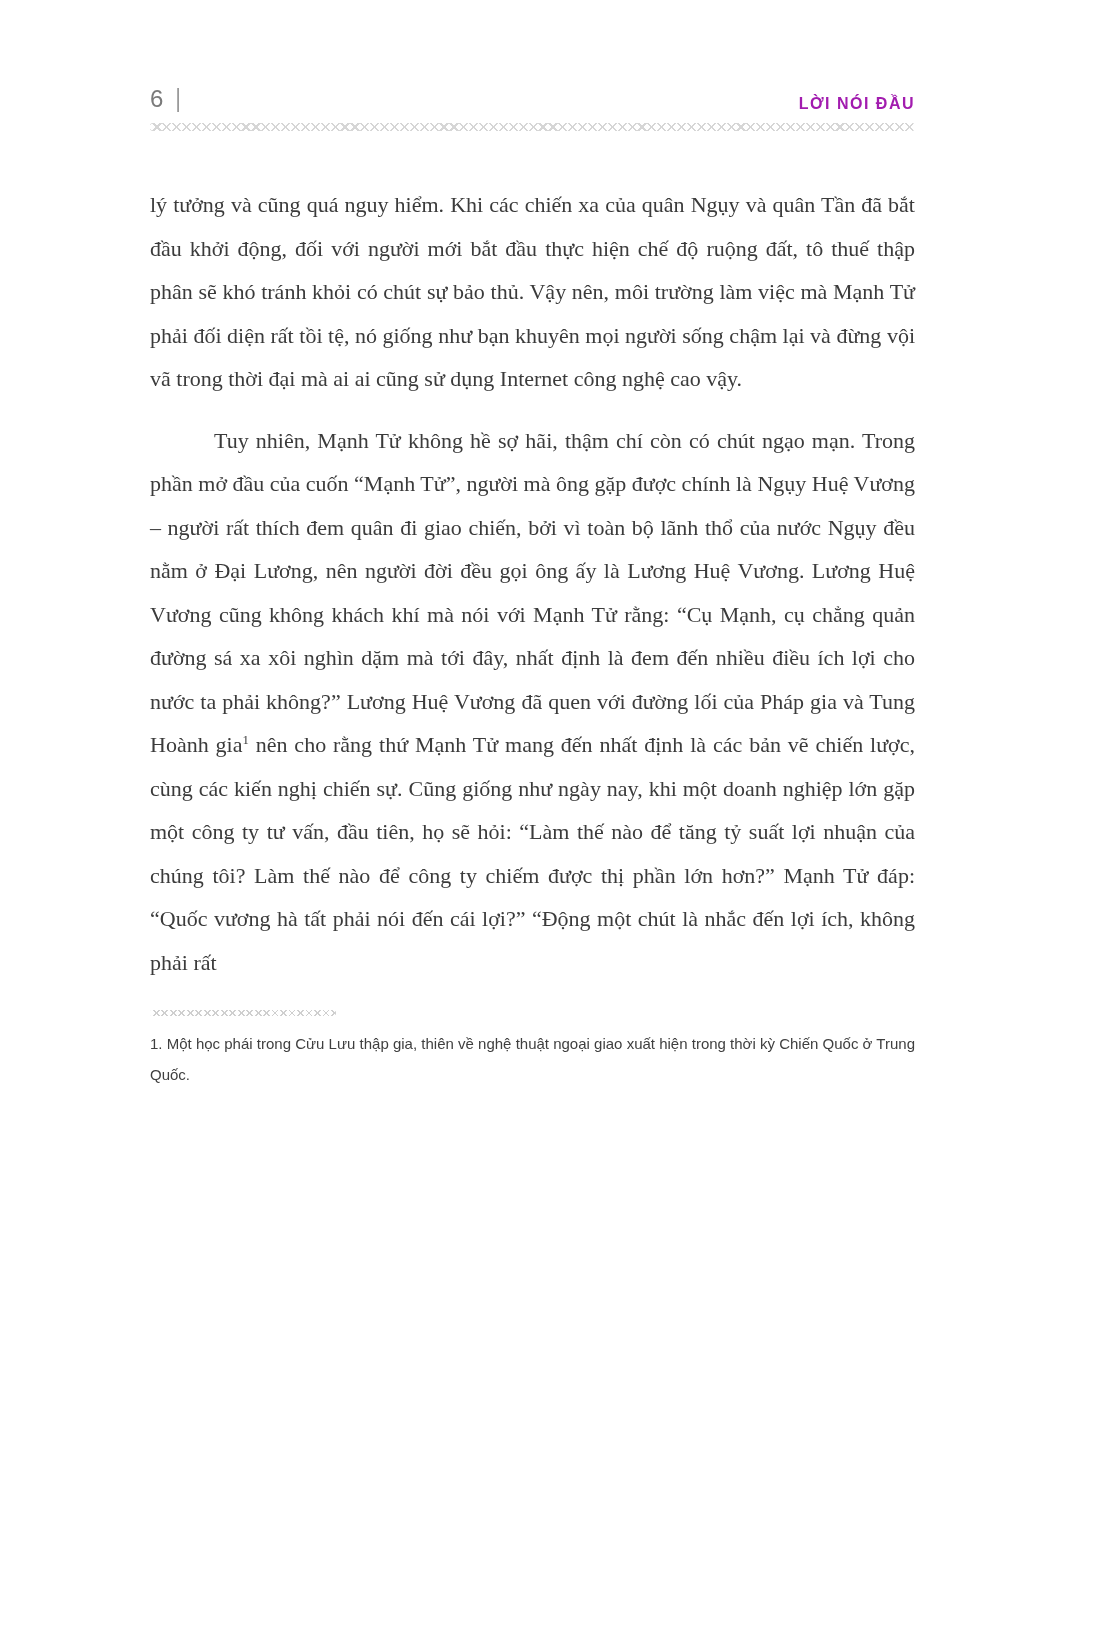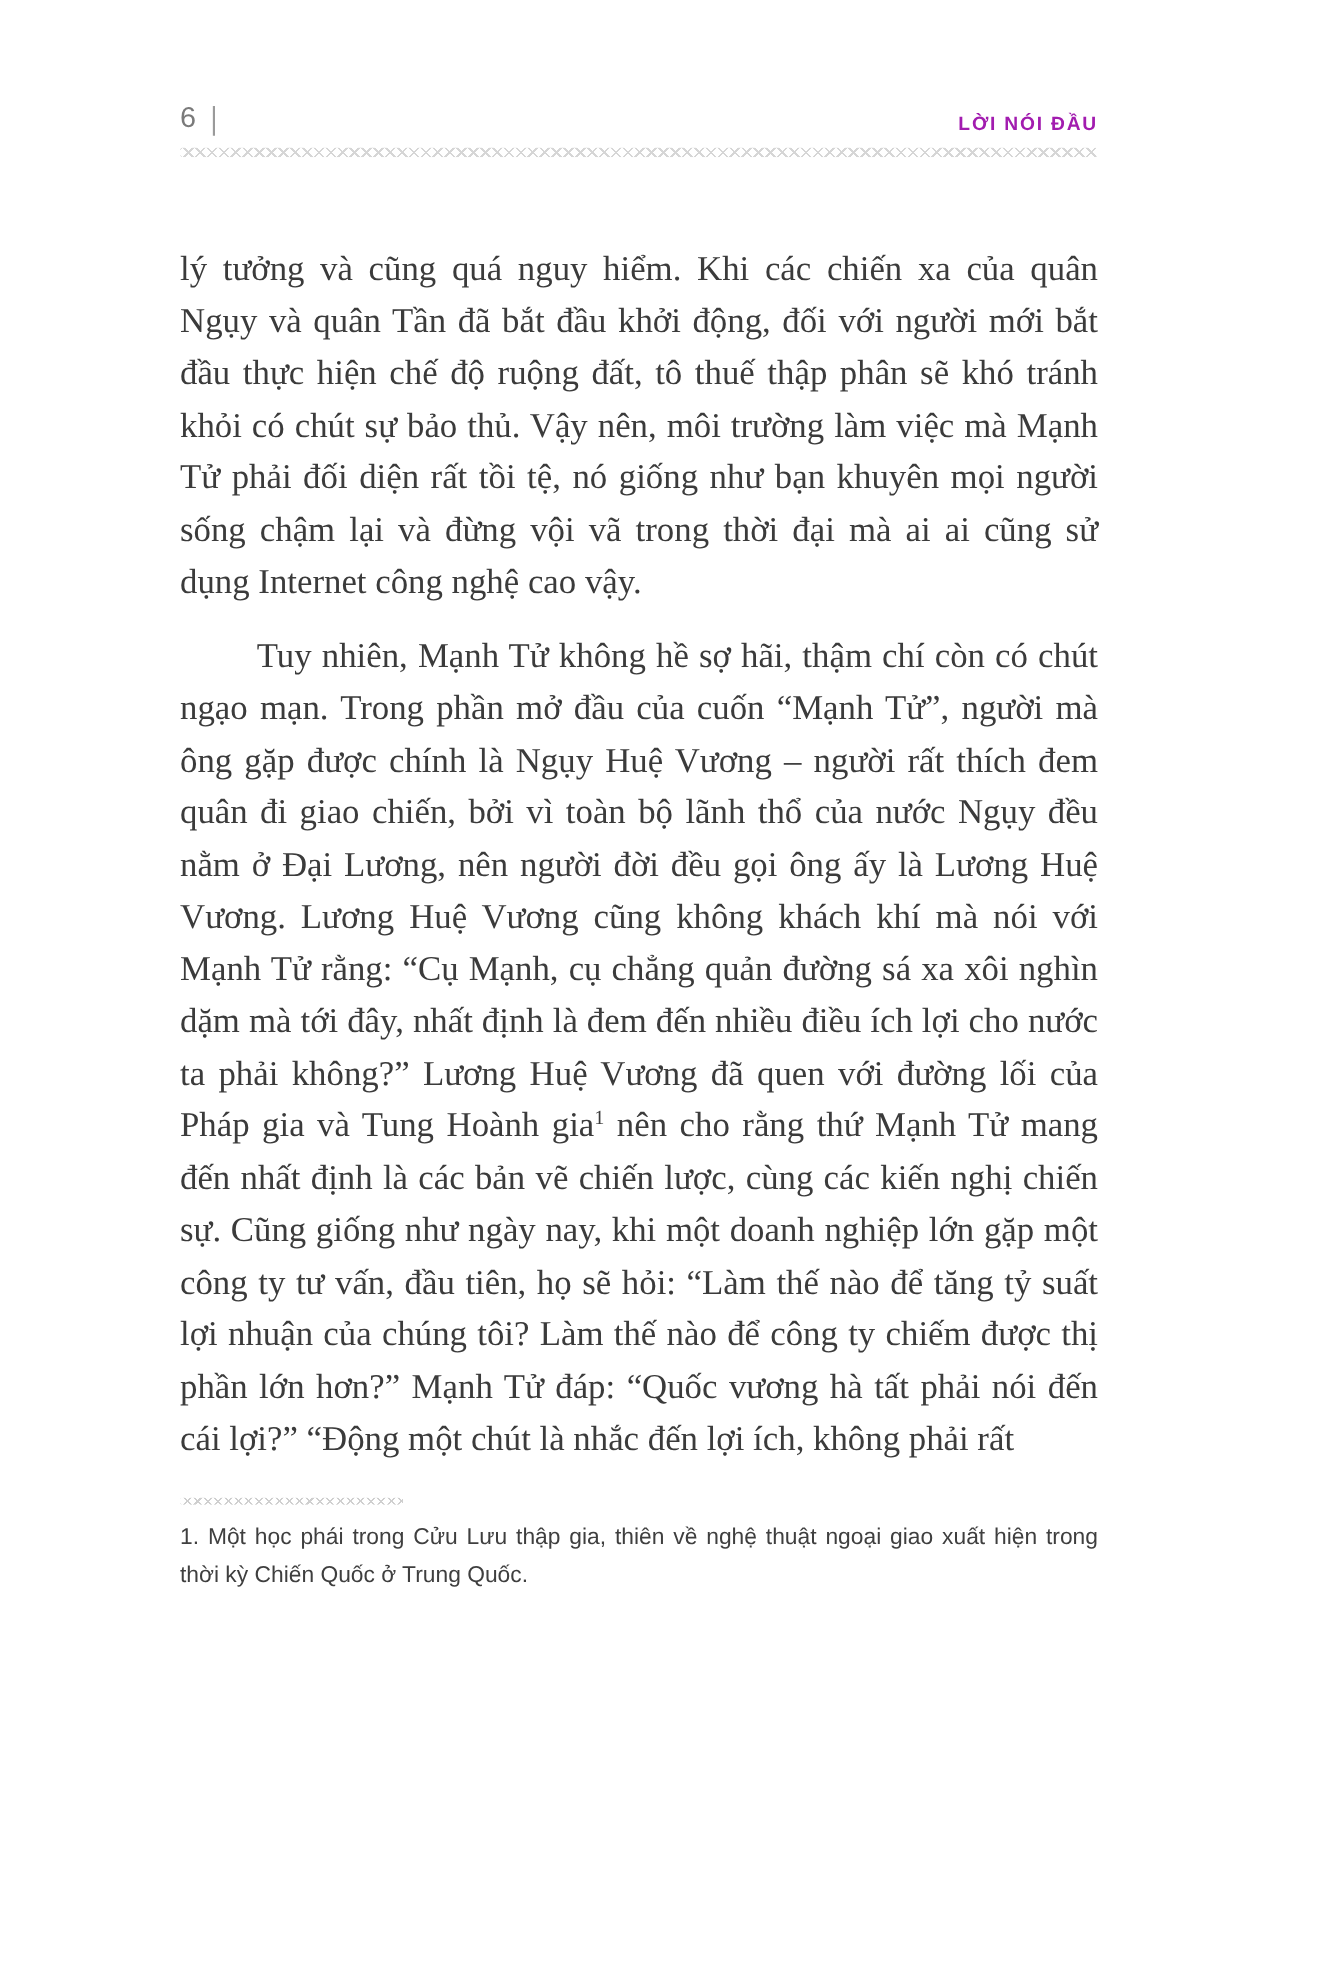--- a/index.html
+++ b/index.html
@@ -48,22 +48,22 @@
   }
   .ornament-rule {
     height: 8px;
     background:
       repeating-linear-gradient(135deg, #cfcfcf 0 1.5px, rgba(0,0,0,0) 1.5px 7px),
       repeating-linear-gradient(45deg, #cfcfcf 0 1.5px, rgba(0,0,0,0) 1.5px 7px);
     opacity: 0.85;
     border-radius: 3px;
   }
   .page-body {
-    margin-top: 72px;
-    font-size: 29px;
+    margin-top: 52px;
+    font-size: 22px;
     line-height: 43.5px;
     text-align: justify;
   }
   .para {
     margin: 0;
   }
   .para + .para {
     margin-top: 18px;
   }
   .para.indent {
@@ -82,21 +82,21 @@
     height: 6px;
     margin-bottom: 12px;
     background:
       repeating-linear-gradient(135deg, #cfcfcf 0 1.2px, rgba(0,0,0,0) 1.2px 6px),
       repeating-linear-gradient(45deg, #cfcfcf 0 1.2px, rgba(0,0,0,0) 1.2px 6px);
     border-radius: 3px;
   }
   .footnote-text {
     margin: 0;
     font-family: "Liberation Sans", sans-serif;
-    font-size: 19px;
+    font-size: 15px;
     line-height: 31px;
     color: #3f3f3f;
     text-align: justify;
   }
 </style>
 </head>
 <body>
 
 <div class="page">
 

